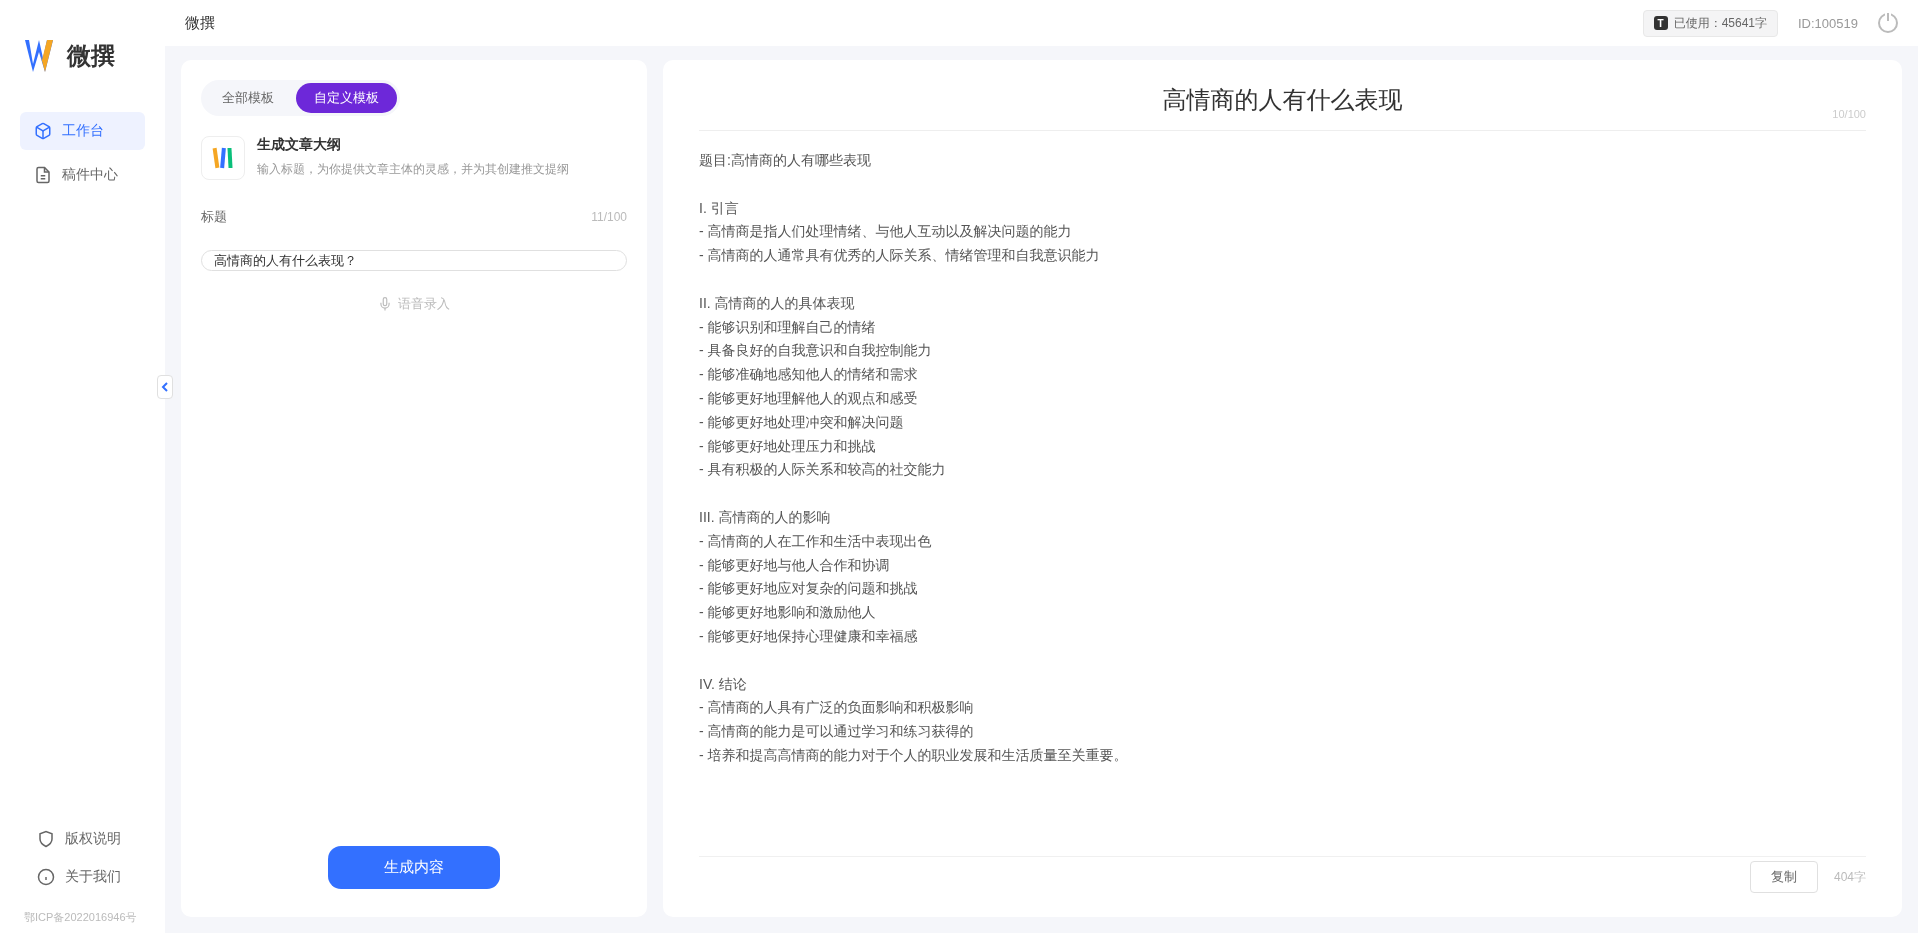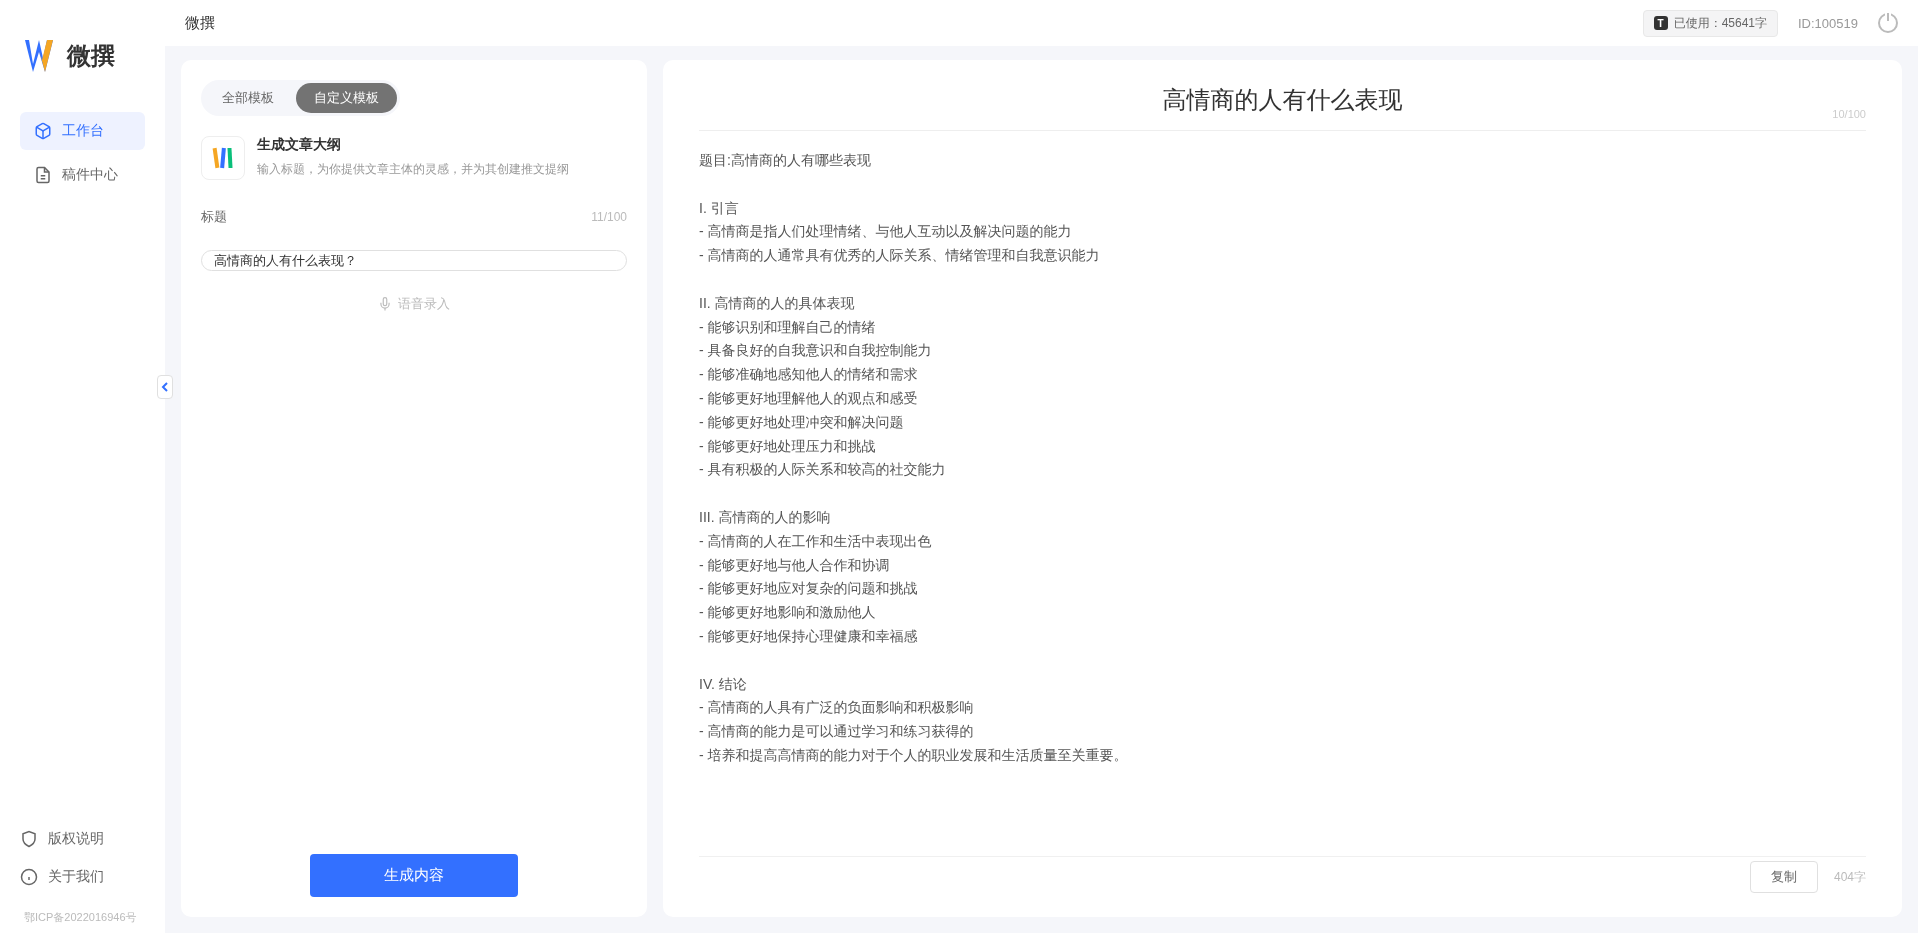--- a/index.html
+++ b/index.html
@@ -11,21 +11,21 @@
     .sidebar { width: 165px; background: #fff; display: flex; flex-direction: column; padding-top: 20px; position: relative; }
     .logo { display: flex; align-items: center; gap: 8px; padding: 20px 25px 40px; }
     .logo-icon { display: flex; gap: 2px; }
     .logo-text { font-size: 24px; font-weight: 600; color: #333; }
     
     .nav { flex: 1; padding: 0 20px; }
     .nav-item { display: flex; align-items: center; gap: 10px; padding: 10px 14px; border-radius: 6px; cursor: pointer; font-size: 14px; color: #666; margin-bottom: 6px; }
     .nav-item.active { color: #3370ff; background: #eef2ff; }
     .nav-item svg { width: 18px; height: 18px; flex-shrink: 0; }
     
-    .footer-nav { padding: 0 6px 10px; }
+    .footer-nav { padding: 0 23px 10px; }
     .footer-item { display: flex; align-items: center; gap: 10px; padding: 10px 14px; font-size: 14px; color: #666; cursor: pointer; }
     .footer-item svg { width: 18px; height: 18px; flex-shrink: 0; }
     .icp { font-size: 11px; color: #bbb; padding: 4px 24px 8px; }
     
     .collapse-btn { position: absolute; right: -8px; top: 375px; width: 16px; height: 24px; background: #fff; border: 1px solid #e0e0e0; border-radius: 4px; display: flex; align-items: center; justify-content: center; cursor: pointer; color: #3370ff; }
     
     
     .header { position: absolute; top: 0; left: 165px; right: 0; height: 46px; background: #fff; display: flex; align-items: center; justify-content: space-between; padding: 0 20px; z-index: 10; }
     .header-title { font-size: 15px; color: #333; }
     .header-right { display: flex; align-items: center; gap: 20px; }
@@ -35,37 +35,37 @@
     .power-btn { width: 20px; height: 20px; border: 2px solid #bbb; border-radius: 50%; display: flex; align-items: center; justify-content: center; cursor: pointer; position: relative; }
     .power-btn::after { content: ''; width: 2px; height: 8px; background: #bbb; position: absolute; top: -2px; border-left: 2px solid #fff; border-right: 2px solid #fff; box-sizing: content-box; }
     
     
     .main { flex: 1; padding: 60px 16px 16px; display: flex; gap: 16px; }
     
     
     .left-panel { width: 466px; background: #fff; border-radius: 10px; padding: 20px; display: flex; flex-direction: column; }
     .tabs { display: flex; gap: 4px; background: #f5f6fa; border-radius: 20px; padding: 3px; width: fit-content; margin-bottom: 20px; }
     .tab { padding: 6px 18px; border-radius: 16px; font-size: 13px; cursor: pointer; color: #666; }
-    .tab.active { background: #737373; color: #fff; }
+    .tab.active { background: #6d28d9; color: #fff; }
     
     .template-card { display: flex; gap: 12px; align-items: flex-start; margin-bottom: 28px; }
     .template-icon { width: 44px; height: 44px; background: #fff; border: 1px solid #eee; border-radius: 8px; display: flex; align-items: center; justify-content: center; flex-shrink: 0; font-size: 22px; }
     .template-title { font-size: 14px; font-weight: 600; margin-bottom: 6px; color: #333; }
     .template-desc { font-size: 12px; color: #999; line-height: 1.5; }
     
     .field-label-row { display: flex; justify-content: space-between; align-items: center; margin-bottom: 8px; }
     .field-label { font-size: 13px; color: #666; }
     .char-count { font-size: 12px; color: #bbb; margin-left: 36px; }
     .field-input { width: 100%; border: 1px solid #e0e0e0; border-radius: 16px; padding: 2px 12px; font-size: 13px; color: #333; outline: none; margin-top: 16px; }
     
     .voice-input { display: flex; align-items: center; justify-content: center; gap: 6px; color: #bbb; font-size: 13px; margin-top: 24px; cursor: pointer; }
     .voice-input svg { width: 14px; height: 14px; }
     
     .left-spacer { flex: 1; }
-    .generate-btn { width: 208px; margin: 0 auto; background: #3370ff; color: #fff; border: none; border-radius: 4px; padding: 12px; font-size: 15px; cursor: pointer; }
+    .generate-btn { width: 172px; margin: 8px auto; background: #3370ff; color: #fff; border: none; border-radius: 13px; padding: 12px; font-size: 15px; cursor: pointer; }
     
     
     .right-panel { flex: 1; background: #fff; border-radius: 10px; padding: 24px 36px; display: flex; flex-direction: column; position: relative; }
     .output-header { position: relative; border-bottom: 1px solid #eee; padding-bottom: 14px; margin-bottom: 18px; }
     .output-title { font-size: 24px; font-family: "SimSun", serif; text-align: center; color: #333; }
     .output-count-top { position: absolute; right: 0; bottom: 10px; font-size: 11px; color: #ccc; }
     
     .output-body { flex: 1; font-size: 14px; color: #555; line-height: 1.7; white-space: pre-line; overflow-y: auto; }
     
     .output-footer { display: flex; justify-content: flex-end; align-items: center; gap: 16px; border-top: 1px solid #f0f0f0; padding-top: 4px; margin-top: 14px; }

